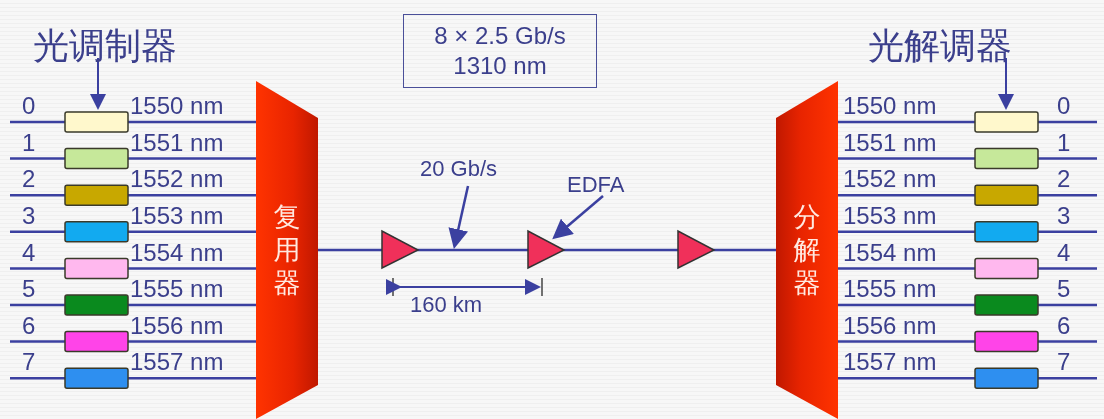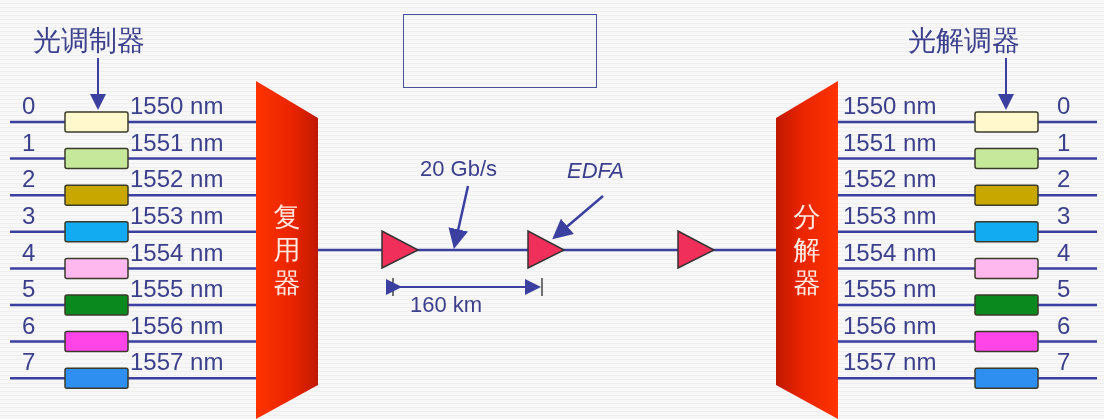--- a/index.html
+++ b/index.html
@@ -4,21 +4,21 @@
 <style>
   html, body { margin: 0; padding: 0; }
   body {
     width: 1104px; height: 419px; overflow: hidden; position: relative;
     background: repeating-linear-gradient(180deg, #f7f7f7 0px, #f7f7f7 3px, #efefef 3px, #efefef 4px);
     font-family: "Liberation Sans", sans-serif;
     color: #3b3f8c;
   }
   svg { position: absolute; left: 0; top: 0; }
   .txt { position: absolute; white-space: nowrap; color: #3b3f8c; }
-  .title { font-size: 28px; top: 22px; font-family: "DejaVu Sans", sans-serif; }
+  .title { font-size: 36px; top: 22px; font-family: "DejaVu Sans", sans-serif; }
   .wl { font-size: 24px; }
   .ch { font-size: 24px; }
   .cjk { position: absolute; color: #ffe9e0; font-size: 27px; line-height: 33px; width: 34px; text-align: center; font-family: "DejaVu Sans", sans-serif; }
   .info-box { position: absolute; left: 403px; top: 14px; width: 194px; height: 74px; border: 1.5px solid #4a4f99; text-align: center; font-size: 24px; line-height: 30px; padding-top: 6px; box-sizing: border-box; }
   .lbl { font-size: 22px; position: absolute; }
 </style>
 </head>
 <body>
 
 <svg id="diagram" width="1104" height="419" viewBox="0 0 1104 419">
@@ -94,27 +94,29 @@
       <rect x="975" y="185.2" width="63" height="20" rx="2" fill="#c8a800" stroke="#3a3a2a" stroke-width="1.5"></rect>
       <rect x="975" y="221.8" width="63" height="20" rx="2" fill="#12aaf0" stroke="#3a3a2a" stroke-width="1.5"></rect>
       <rect x="975" y="258.4" width="63" height="20" rx="2" fill="#ffb8ee" stroke="#3a3a2a" stroke-width="1.5"></rect>
       <rect x="975" y="295" width="63" height="20" rx="2" fill="#0a8a1e" stroke="#3a3a2a" stroke-width="1.5"></rect>
       <rect x="975" y="331.6" width="63" height="20" rx="2" fill="#ff44e8" stroke="#3a3a2a" stroke-width="1.5"></rect>
       <rect x="975" y="368.2" width="63" height="20" rx="2" fill="#2e8ff0" stroke="#3a3a2a" stroke-width="1.5"></rect>
     </g>
 </svg>
 
 <div class="txt title" style="left:33px;">光调制器</div>
-<div class="txt title" style="left:908px;text-align:center;">光解调器</div>
+<div class="txt title" style="left:868px;text-align:center;">光解调器</div>
 
 <div class="info-box">
+  <div>8 × 2.5 Gb/s</div>
+  <div>1310 nm</div>
 </div>
 
 <div class="txt lbl" style="left:420px; top:146px;margin-top:10px;">20 Gb/s</div>
-<div class="txt lbl" style="left:567px; top:158px;font-style:italic;">EDFA</div>
+<div class="txt lbl" style="left:567px; top:172px;">EDFA</div>
 <div class="txt lbl" style="left:410px; top:292px;">160 km</div>
 
 <div class="cjk" style="left:270px; top:200px;">
   <div>复</div>
   <div>用</div>
   <div>器</div>
 </div>
 <div class="cjk" style="left:790px; top:200px;">
   <div>分</div>
   <div>解</div>

